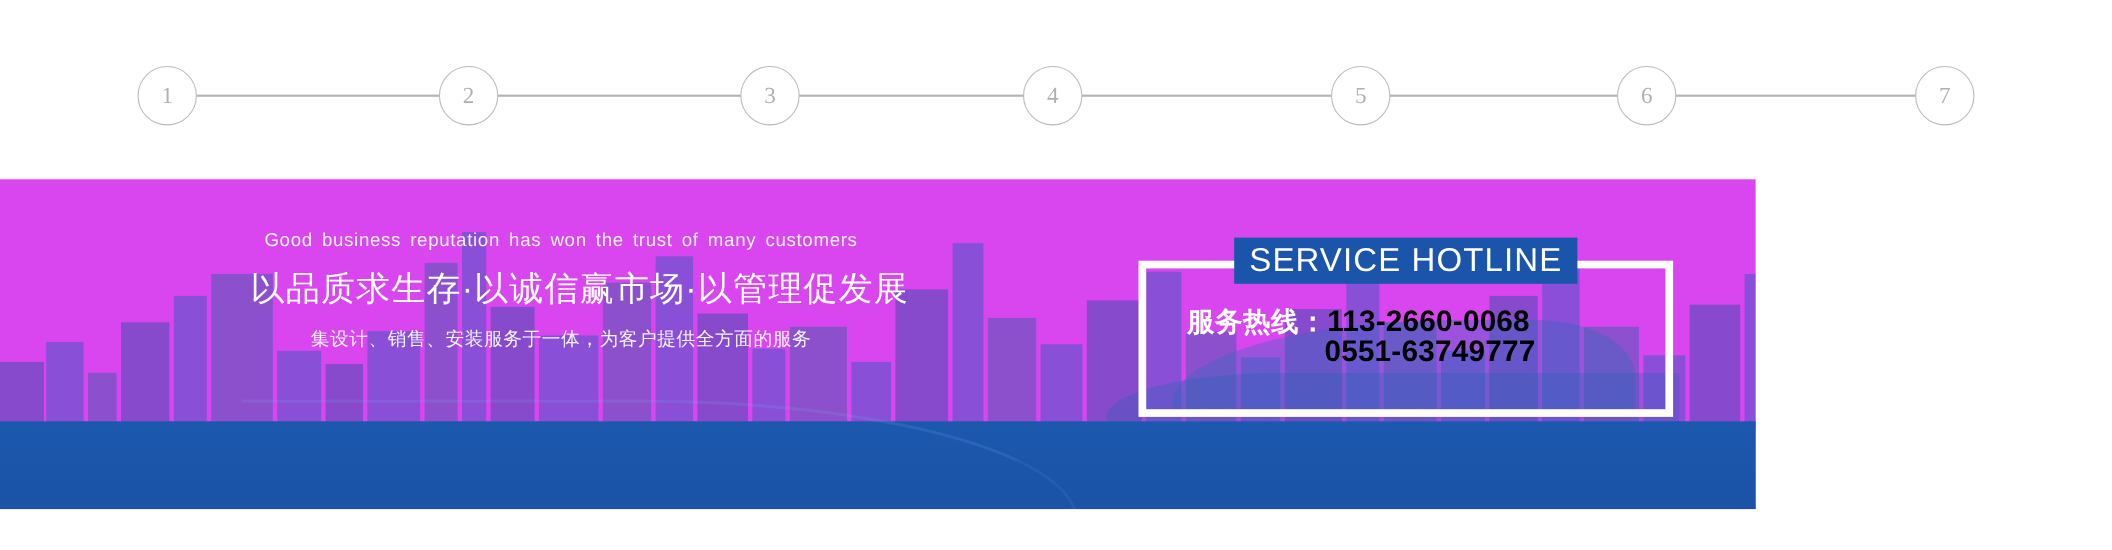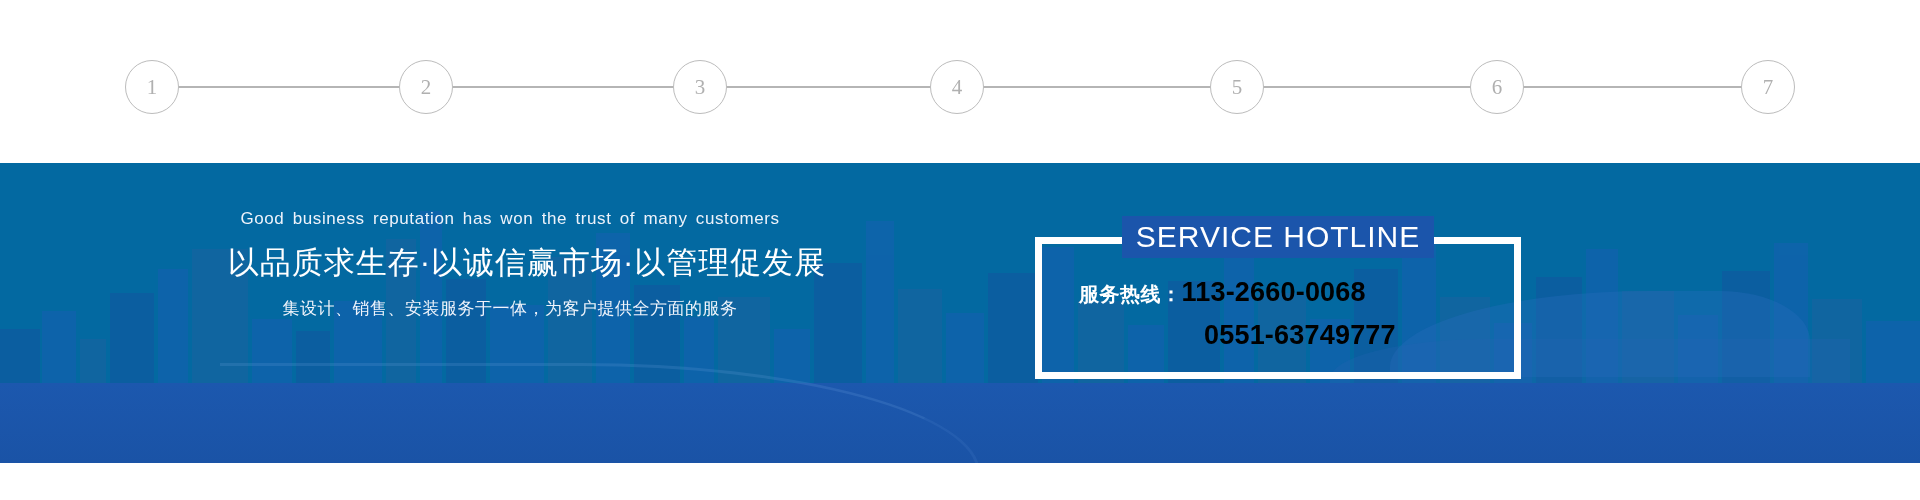--- a/index.html
+++ b/index.html
@@ -27,22 +27,22 @@
     background:#ffffff;
     display:flex; align-items:center; justify-content:center;
   }
   .step-node span {
     font-size:21px; color:#b0b0b0; font-family:"Liberation Serif", serif;
     line-height:1;
   }
 
   
   .banner {
-    position:absolute; left:0; top:163px; width:1920px; height:300px;
-    background:#0369a1;
+    position:absolute; left:0; top:163px; width:1596px; height:300px;
+    background:#d946ef;
     overflow:hidden;
   }
   
   .city { position:absolute; left:0; bottom:74px; width:1920px; height:190px; opacity:.42; }
   .city .b {
     position:absolute; bottom:0; background:#1d5cb8;
   }
   .city .b.dk { background:#17509f; }
   .city .b.lt { background:#24609f; }
   .ground {
@@ -106,23 +106,23 @@
     font-size:30px; letter-spacing:1px; color:#ffffff; line-height:42px;
     white-space:nowrap;
   }
   .hotline .rows {
     position:absolute; left:0; right:0; top:42px;
     padding-left:44px;
   }
   .hotline .row {
     display:flex; align-items:baseline; line-height:1;
   }
-  .hotline .row + .row { margin-top:16px;text-align:center; }
+  .hotline .row + .row { margin-top:0;text-align:center; }
   .hl-label {
-    font-size:20px; font-weight:bold; color:#ffffff; letter-spacing:.5px;
+    font-size:25px; font-weight:bold; color:#ffffff; letter-spacing:.5px;
   }
   .hl-num {
     font-size:27px; font-weight:bold; color:#f2f22; letter-spacing:.2px;
   }
   .hl-num.second { margin-left:125px; }
 
   .bottom-space {
     position:absolute; left:0; top:463px; width:1920px; height:37px; background:#ffffff;
   }
 </style>

